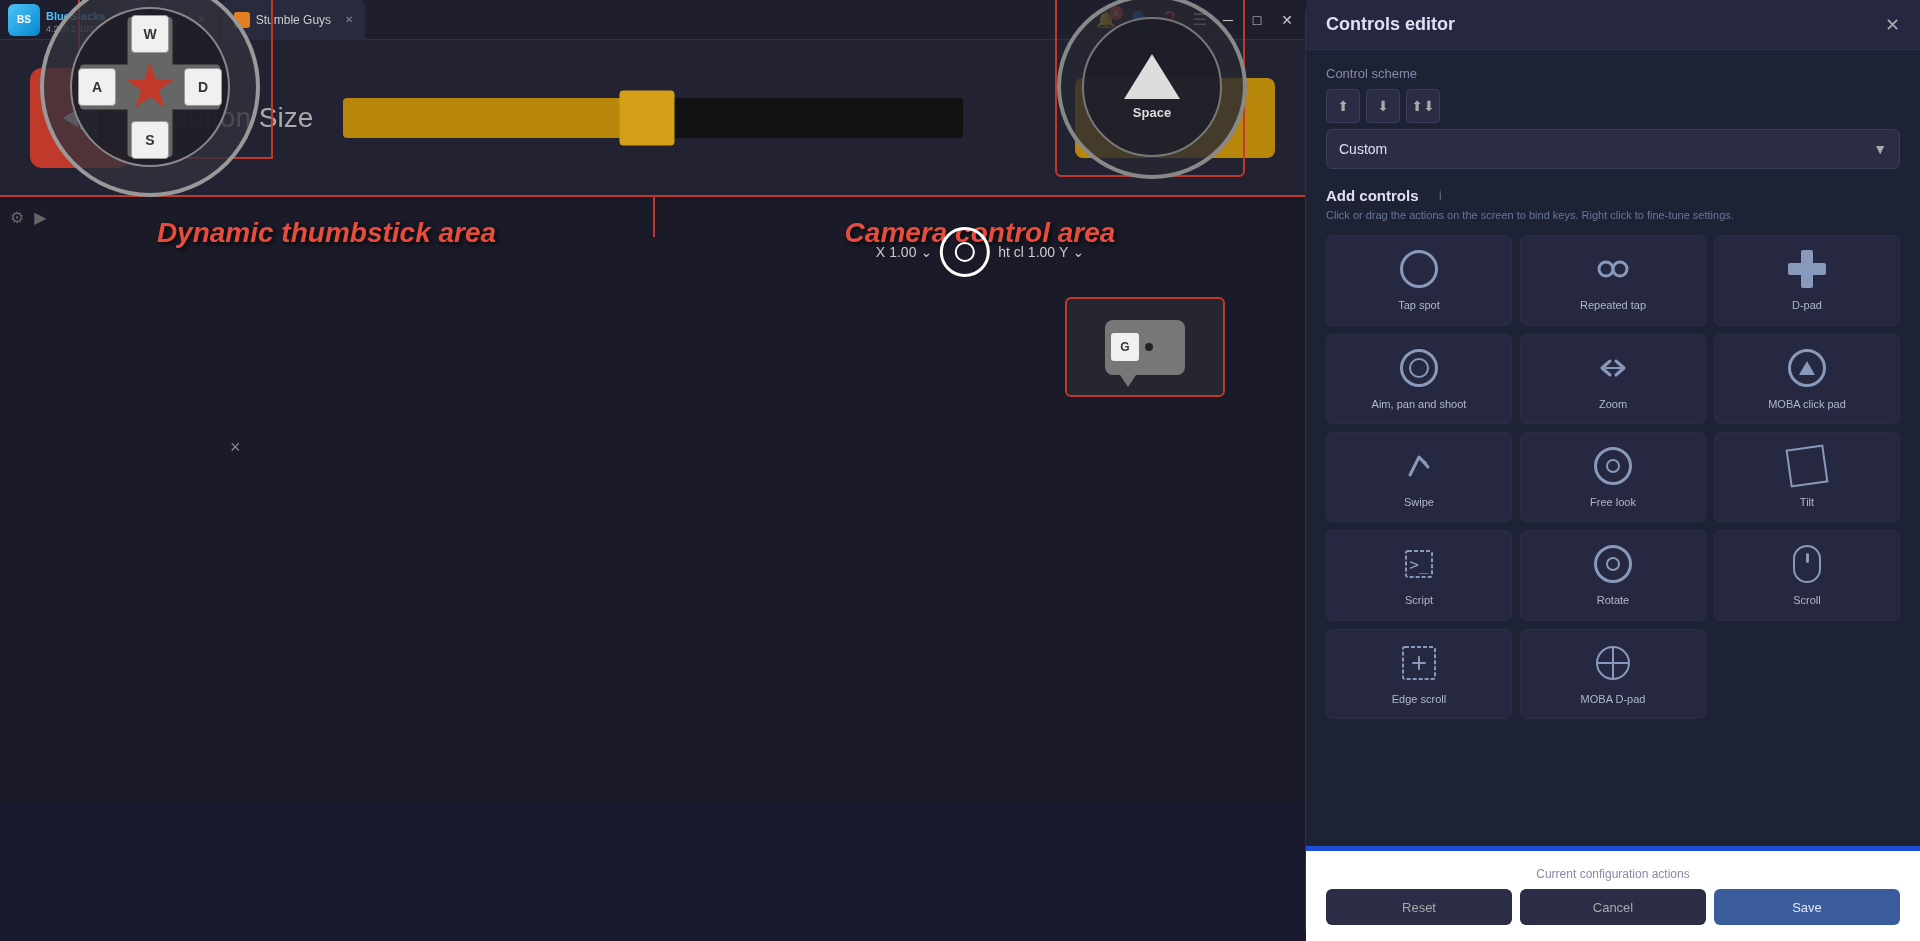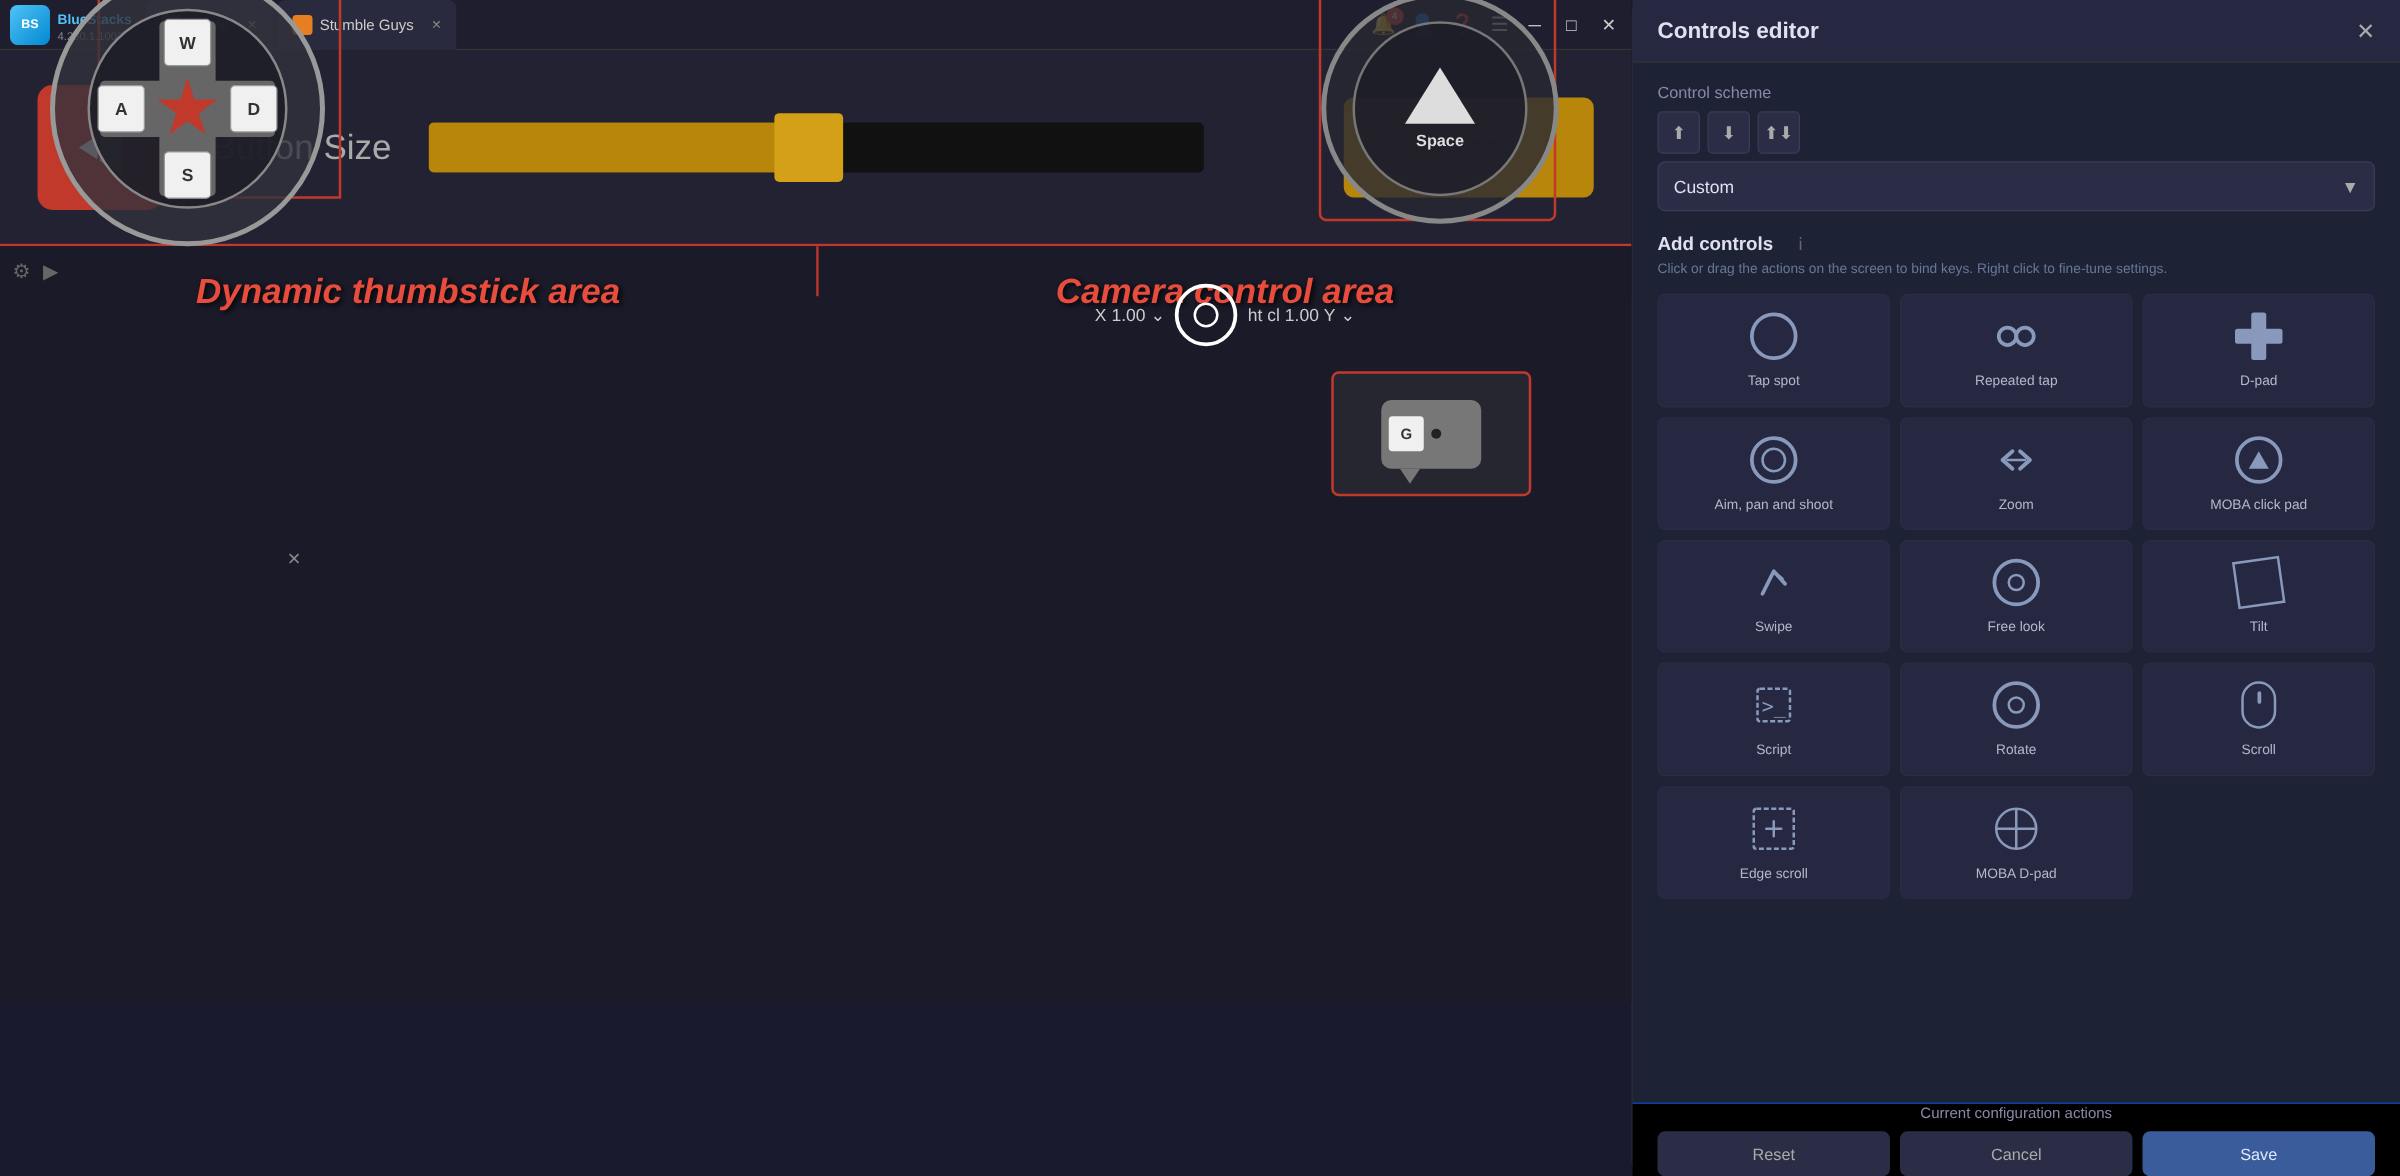--- a/index.html
+++ b/index.html
@@ -589,23 +589,23 @@
       content: '';
       position: absolute;
       top: 6px;
       width: 3px; height: 10px;
       background: #8899bb;
       border-radius: 2px;
     }
 
     
     .panel-footer {
-      padding: 0 20px;
-      background: #000000;
-      border-top: 1px solid #1d4ed8;
+      padding: 16px 20px;
+      background: #ffffff;
+      border-top: 5px solid #1d4ed8;
     }
     .footer-label {
       color: #8888aa;
       font-size: 12px;
       text-align: center;
       margin-bottom: 8px;
     }
     .footer-buttons {
       display: flex; gap: 8px;
     }

